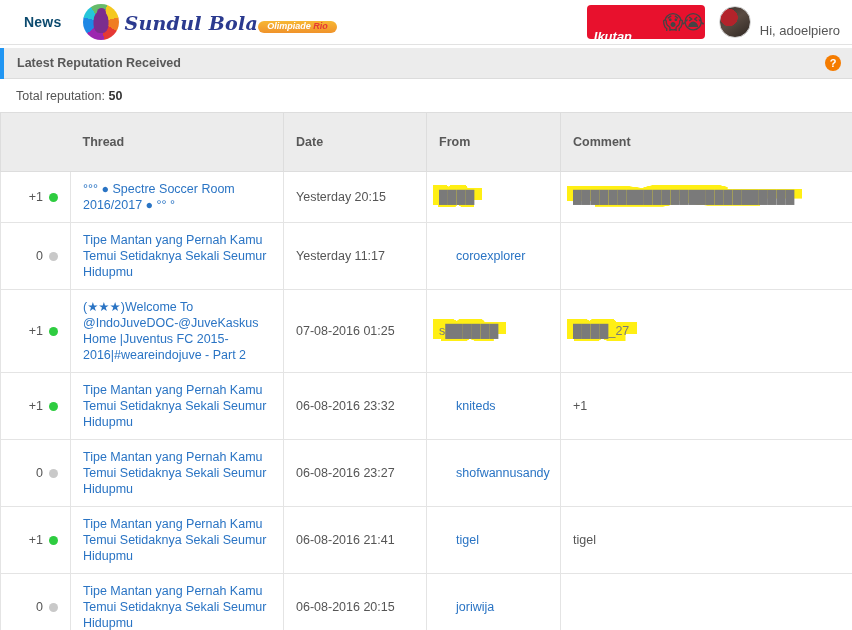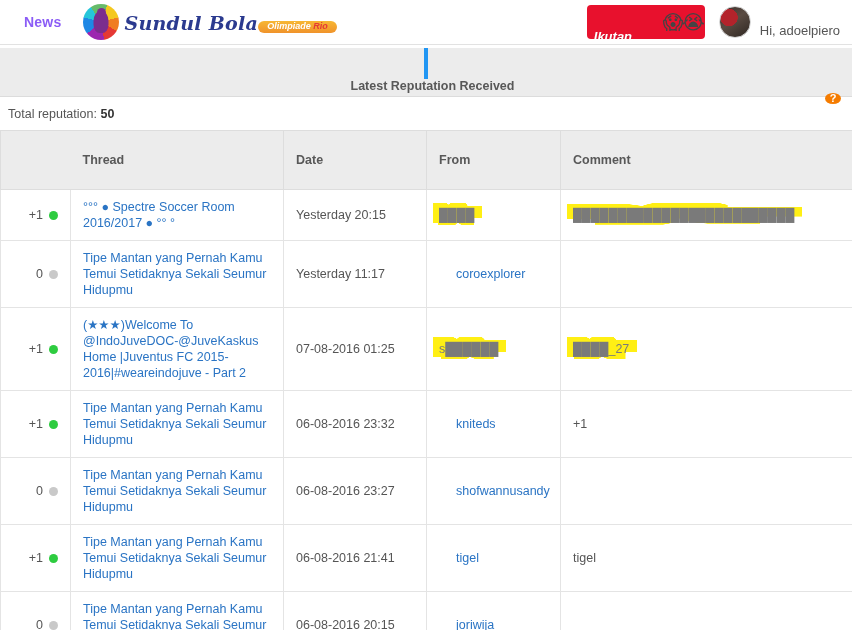--- a/index.html
+++ b/index.html
@@ -18,21 +18,21 @@
     background: #ffffff;
     border-bottom: 1px solid #e2e2e2;
     display: flex;
     align-items: center;
     padding: 0 12px 0 0;
     position: relative;
   }
   .news-link {
     font-size: 14px;
     font-weight: bold;
-    color: #8b5cf6;
+    color: #0c4a6e;
     padding: 0 18px 0 24px;
     letter-spacing: .2px;
     text-decoration: none;
     white-space: nowrap;
   }
   .logo-wrap {
     display: flex;
     align-items: center;
     gap: 5px;
     padding-left: 4px;
@@ -178,27 +178,26 @@
       radial-gradient(circle at 30% 35%, #b3232b 0 30%, transparent 31%),
       linear-gradient(145deg, #3b2f2a 0%, #5a4b42 45%, #2e2722 100%);
     border: 1px solid #d4d4d4;
     flex: none;
   }
   .user-name { font-size: 13px; color: #555; white-space: nowrap; }
 
   
   .panel-head {
     background: #ececec;
-    height: 49px;
+    height: 31px;
     display: flex;
     align-items: center;
     border-bottom: 1px solid #dcdcdc;
     position: relative;
     margin-top: 3px;
-    flex-direction: column;
   }
   .panel-accent {
     width: 4px;
     height: 31px;
     background: #2196f3;
     flex: none;
   }
   .panel-title {
     font-size: 12.5px;
     font-weight: bold;
@@ -215,21 +214,21 @@
     font-size: 11px;
     font-weight: bold;
     display: flex; align-items: center; justify-content: center;
     cursor: pointer;
     line-height: 1;
   }
 
   .total-rep {
     font-size: 12.5px;
     color: #555;
-    padding: 10px 0 9px 8px;
+    padding: 10px 0 9px 16px;
   }
   .total-rep b { color: #333; }
 
   
   table.rep {
     width: 852px;
     border-collapse: collapse;
     table-layout: fixed;
     font-size: 12.5px;
   }

